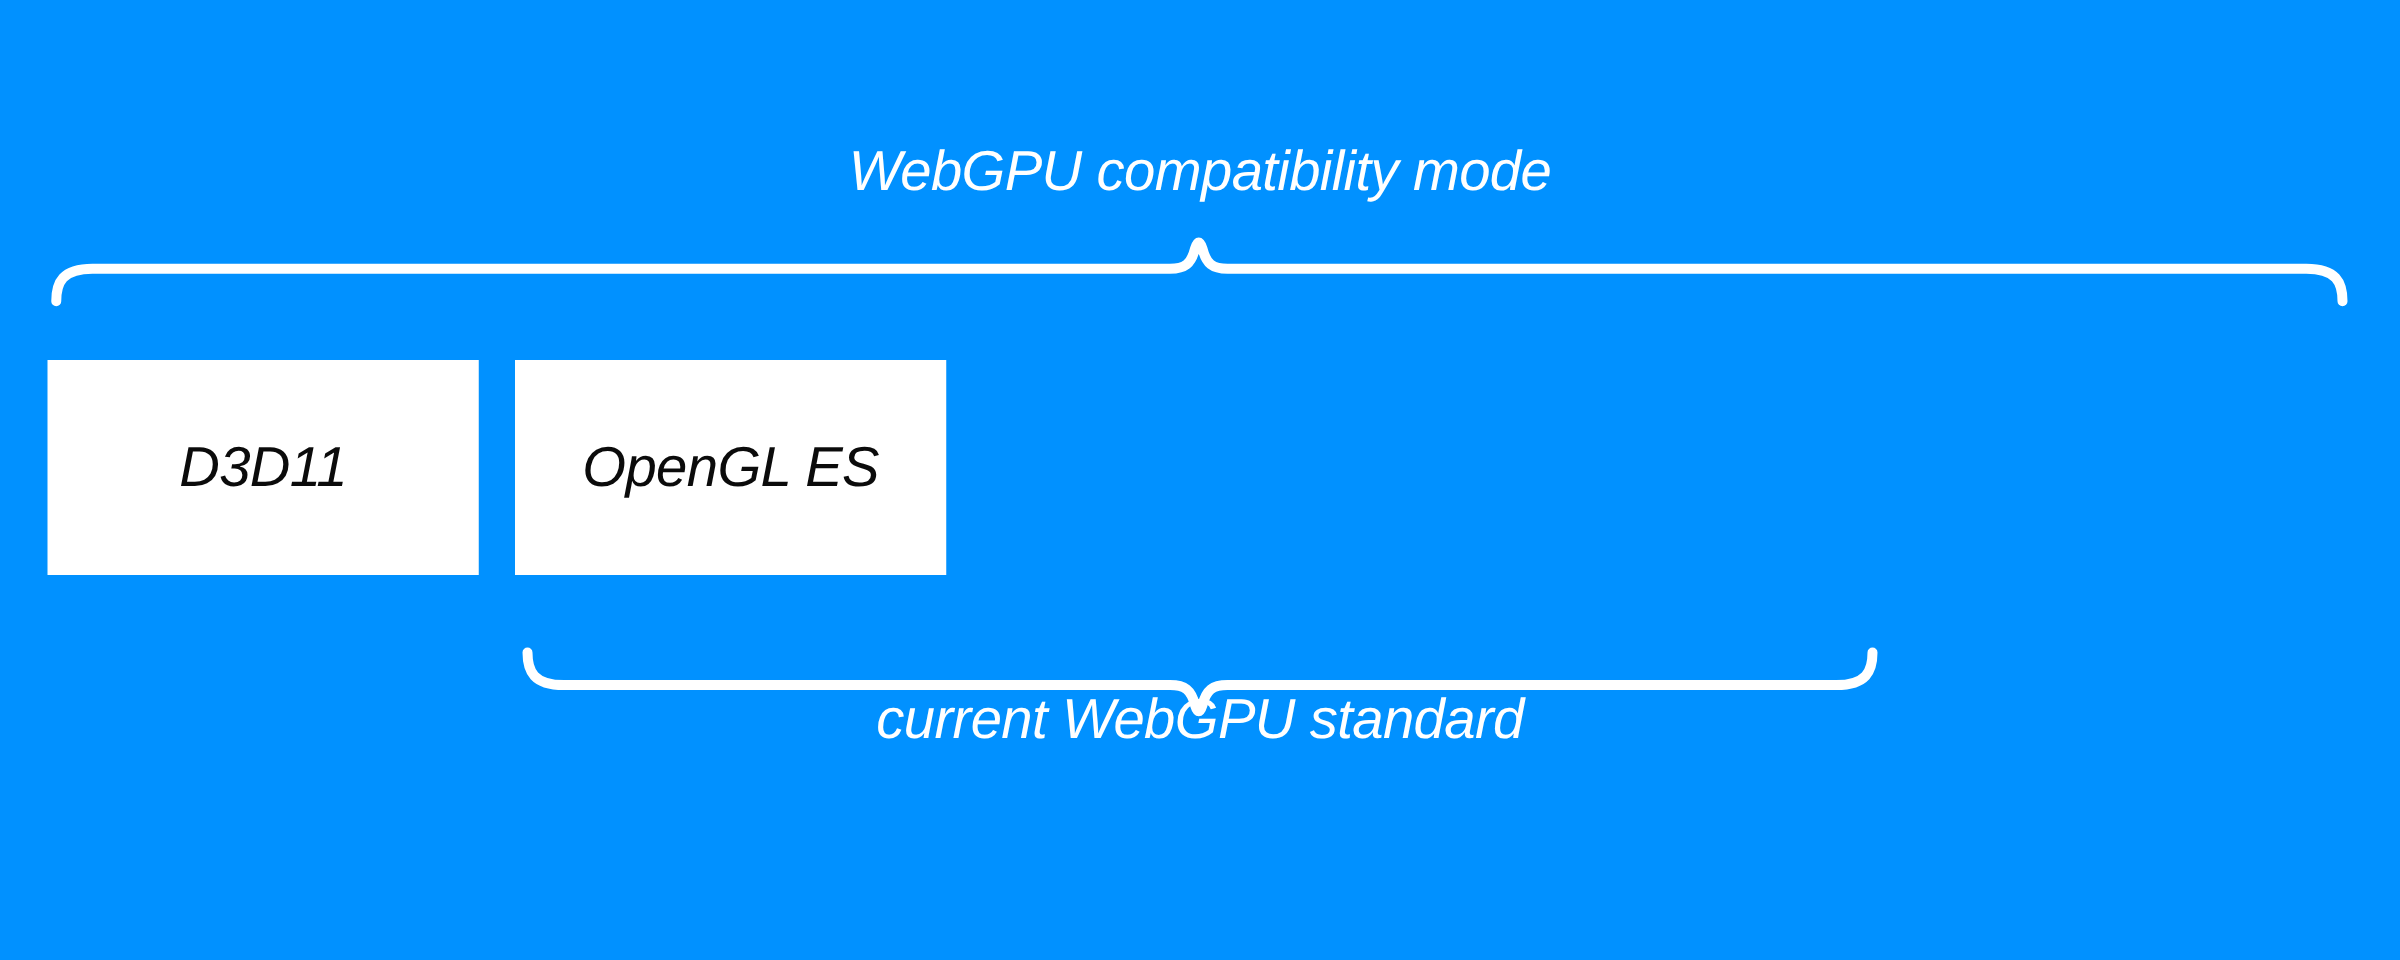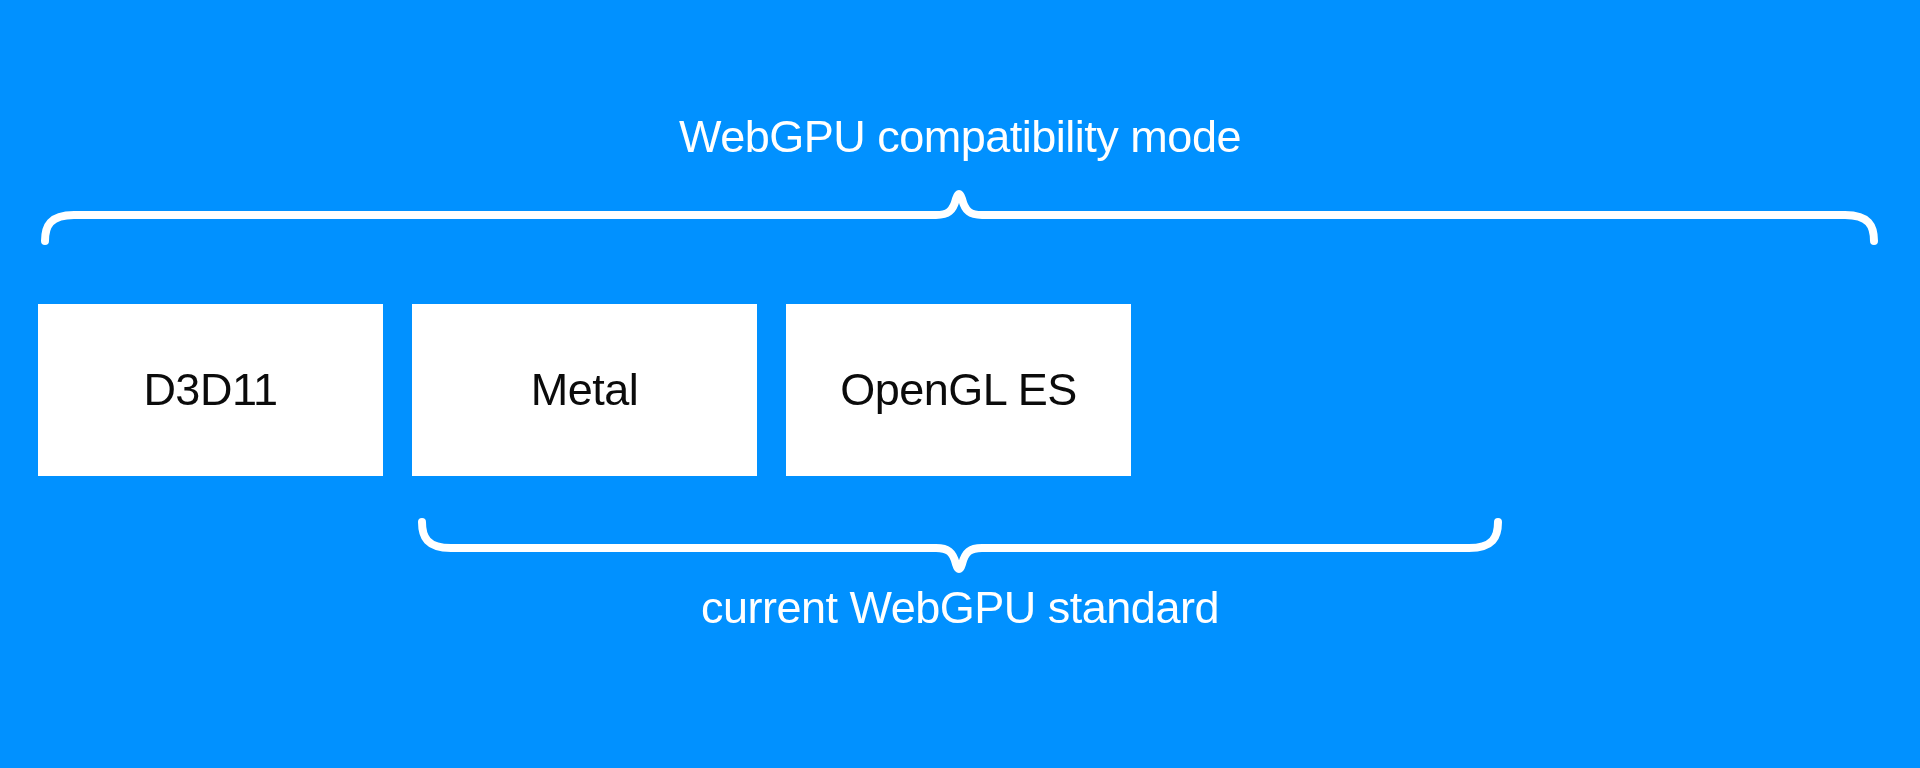--- a/index.html
+++ b/index.html
@@ -9,20 +9,21 @@
   body {
     font-family: "Liberation Sans", "DejaVu Sans", sans-serif;
     background: #0191ff;
   }
   .canvas {
     position: relative;
     width: 1920px;
     height: 768px;
     background: #0191ff;
     overflow: hidden;
+    font-style: italic;
   }
   .brace-layer {
     position: absolute;
     inset: 0;
     width: 1920px;
     height: 768px;
     pointer-events: none;
   }
   .group-label {
     position: absolute;
@@ -32,25 +33,25 @@
     display: flex;
     align-items: center;
     justify-content: center;
     color: #ffffff;
     font-size: 45px;
     font-weight: 400;
     letter-spacing: -0.5px;
     white-space: nowrap;
   }
   .label-top { top: 114px; }
-  .label-bottom { top: 585px; }
+  .label-bottom { top: 552px; }
   .box-row {
     position: absolute;
     left: 38px;
-    top: 304px;
+    top: 288px;
     display: flex;
     gap: 29px;
   }
   .api-box {
     width: 345px;
     height: 172px;
     background: #ffffff;
     display: flex;
     align-items: center;
     justify-content: center;
@@ -87,22 +88,19 @@
              C 965 552 970 548 982 548
              L 1469 548
              C 1493 548 1498 537 1498 522" fill="none" stroke="#ffffff" stroke-width="8" stroke-linecap="round" stroke-linejoin="round"></path>
   </svg>
 
   <div class="box-row">
     <div class="api-box">
       <span>D3D11</span>
     </div>
     <div class="api-box">
-      <span>Metal</span>
-    </div>
-    <div class="api-box">
       <span>OpenGL ES</span>
     </div>
   </div>
 
   <div class="group-label label-bottom">current WebGPU standard</div>
 
 </div>
 
 </body></html>

